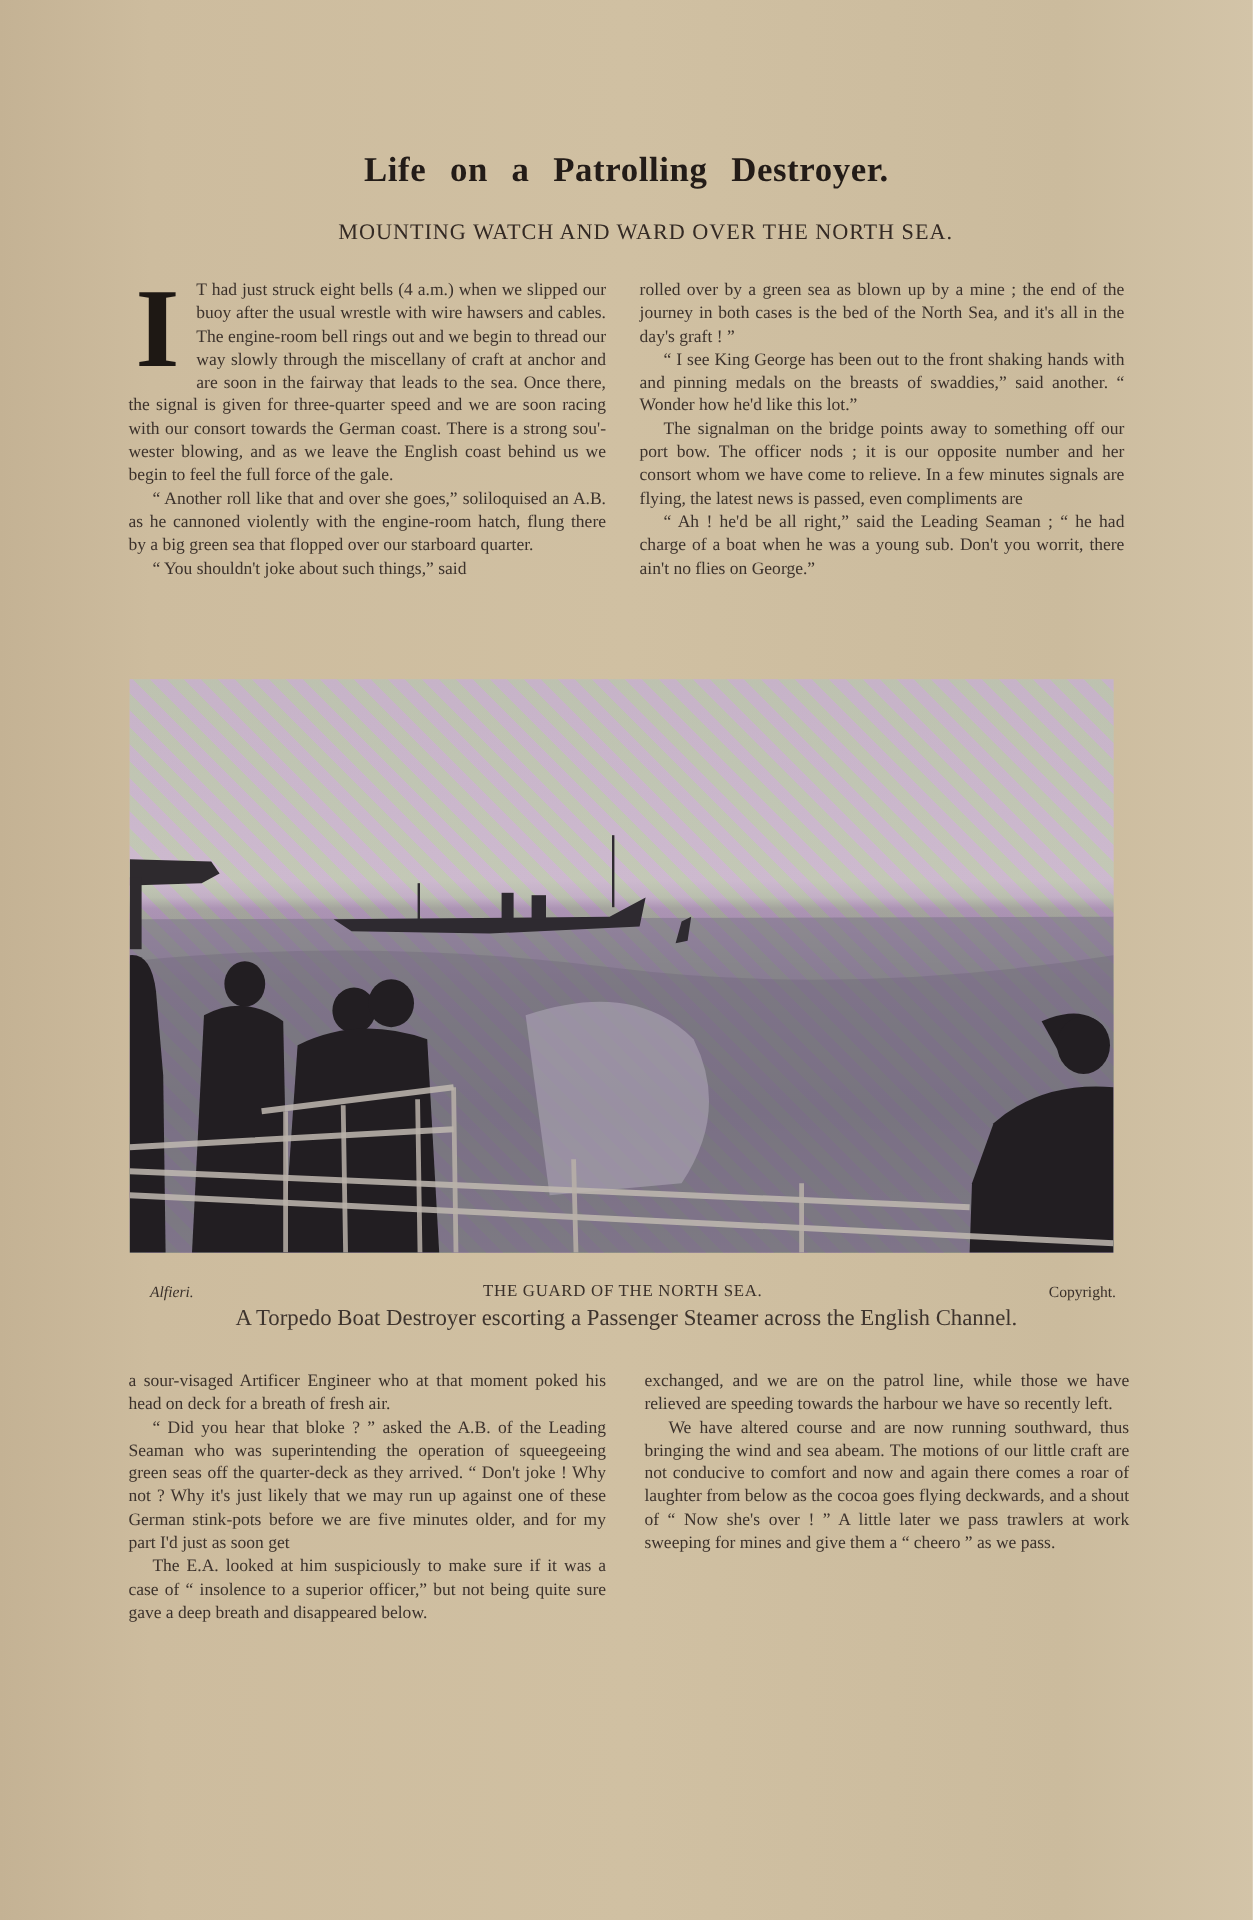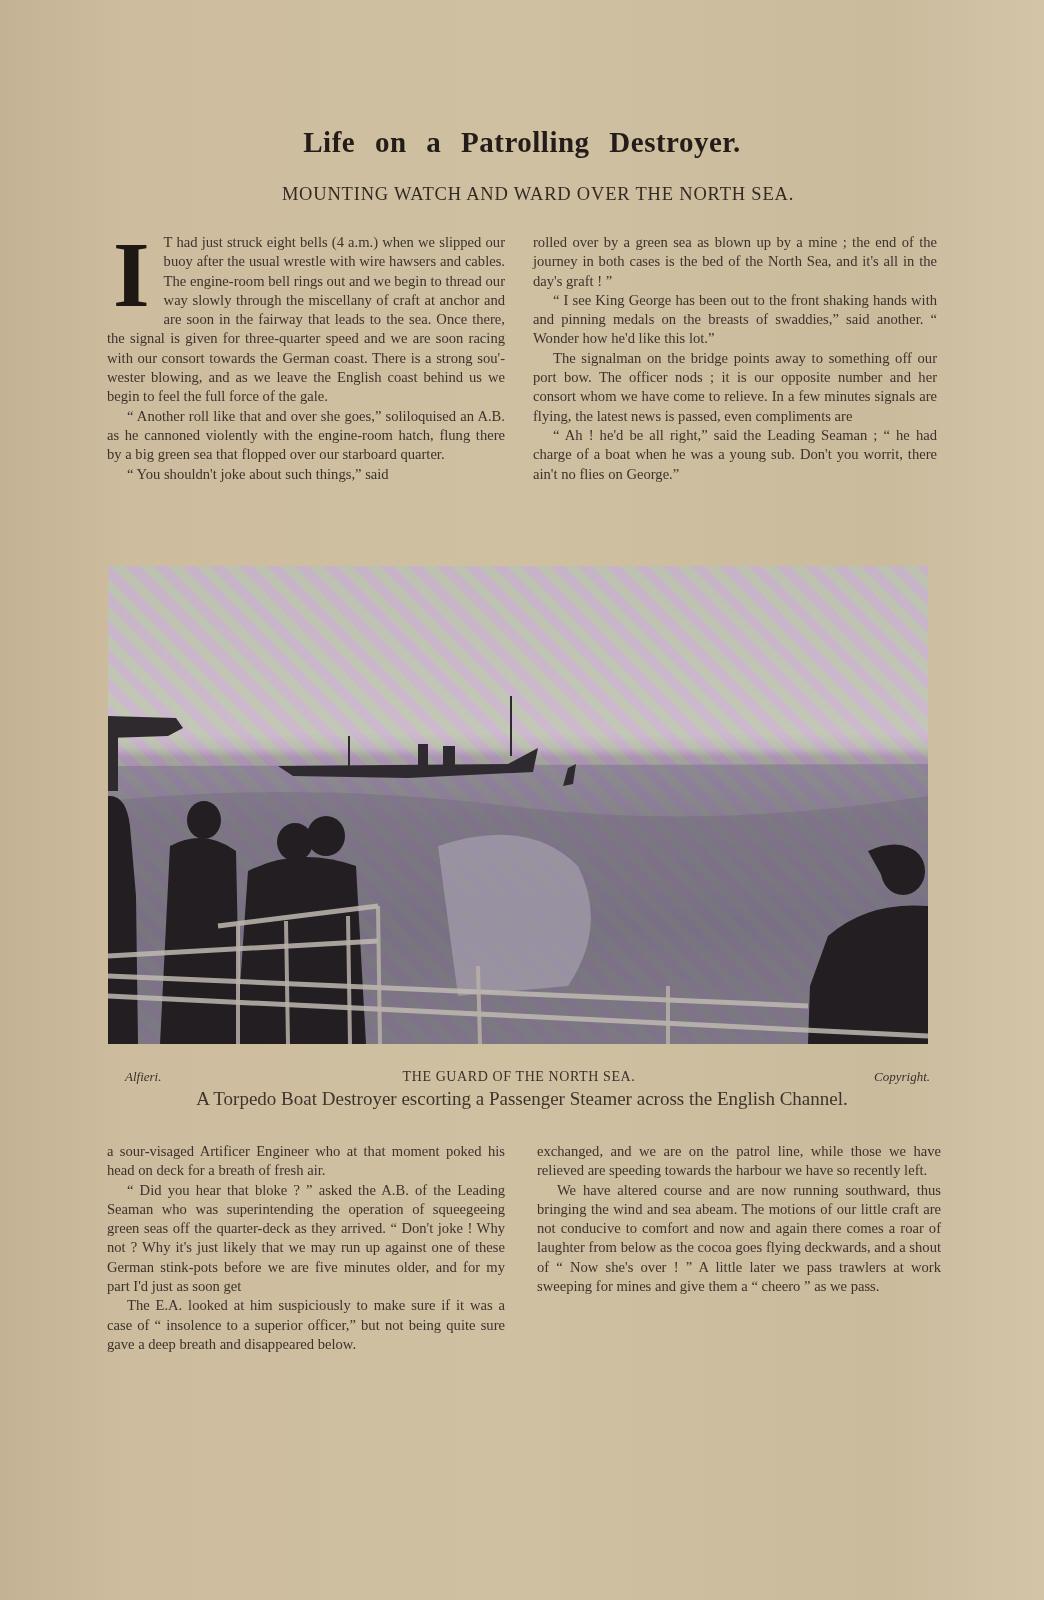--- a/index.html
+++ b/index.html
@@ -33,21 +33,21 @@
     position:absolute; left:108px; top:566px; width:820px; height:478px; overflow:hidden;
     background:
       repeating-linear-gradient(45deg, rgba(150,200,90,0.22) 0 10px, rgba(190,120,200,0.18) 10px 20px),
       linear-gradient(180deg, #c8c0c8 0%, #d0c8d0 35%, #c4bcc6 38%, #a89ab0 40%, #8c8694 55%, #7e7a86 75%, #928c98 100%);
   }
   .photo svg { position:absolute; left:0; top:0; }
 
   .caption-row { position:absolute; top:1069px; left:108px; width:822px; height:18px; font-size:14px; color:#3a302a; }
   .caption-row .credit-left { position:absolute; left:0; font-style:italic; font-size:13px;margin-left:17px; }
   .caption-row .caption-title { position:absolute; left:0; width:100%; text-align:center; letter-spacing:0.6px; font-size:14px; }
-  .caption-row .credit-right { position:absolute; right:0; font-style:italic; font-size:13px; }
+  .caption-row .credit-right { position:absolute; right:0; font-size:13px; }
   .caption-line { position:absolute; left:0; width:1044px; text-align:center; font-size:19px; color:#3e342e; }
   .caption-line.l1 { top:1088px; }
   .caption-line.l2 { top:1104px; }
 </style>
 </head>
 <body>
 
 <div class="page">
 
 

